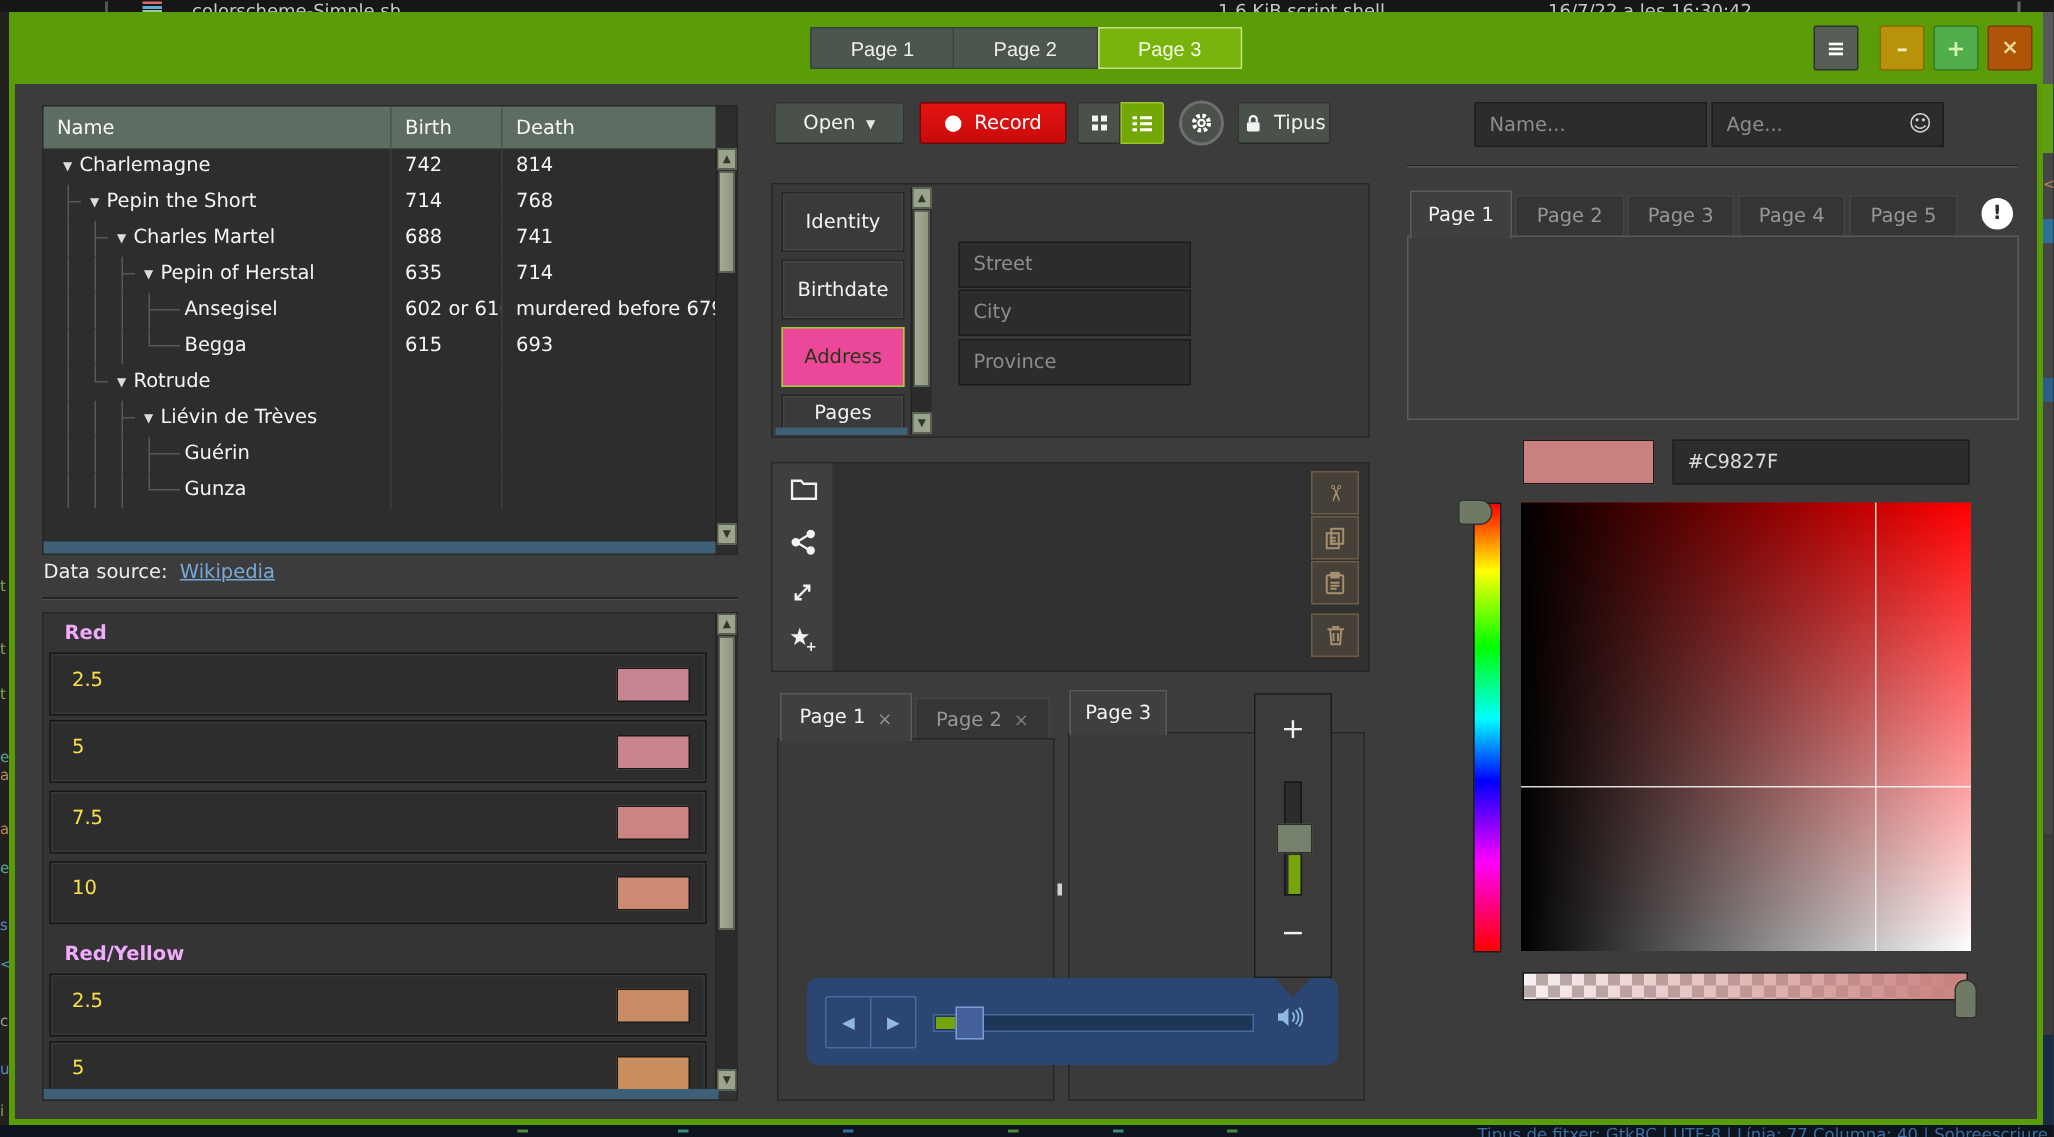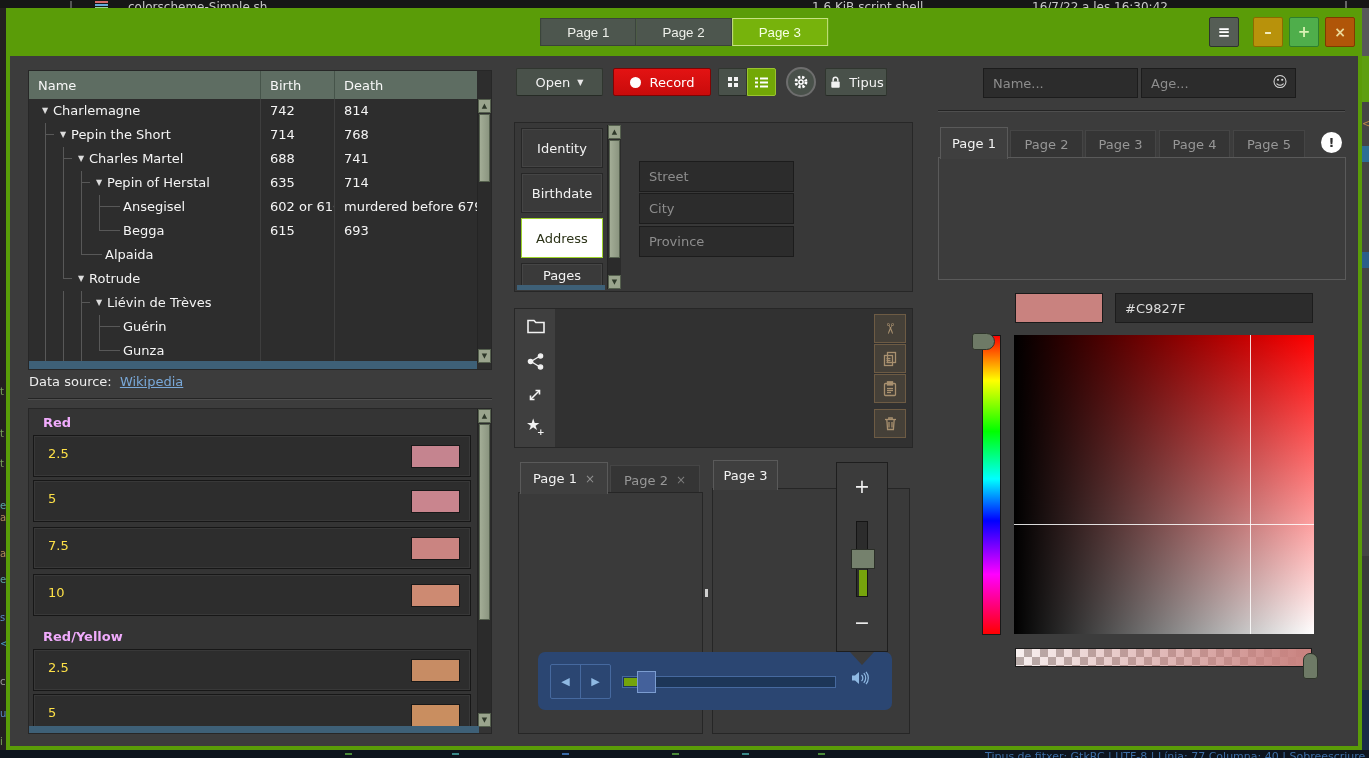--- a/index.html
+++ b/index.html
@@ -41,21 +41,21 @@
   .step{position:absolute;left:0;width:100%;height:14px;background:#9aa48d;border:1px solid #55604e;color:#2e382a;font-size:7px;text-align:center;line-height:12px;box-sizing:border-box;}
   .thumb{position:absolute;left:1px;right:1px;background:linear-gradient(90deg,#a3ad96,#8b9580);border:1px solid #55604e;box-sizing:border-box;}
   .hsb-blue{position:absolute;background:#3e6077;}
   
   .pal-title{font-weight:bold;color:#f0abfc;padding:6px 0 5px 14px;}
   .pal-row{position:relative;height:40px;margin:0 4px 3px 4px;background:#2d2d2d;border:1px solid #171717;box-shadow:inset 0 0 0 1px #383838;}
   .pal-lbl{position:absolute;left:14px;top:10px;color:#fde047;}
   .pal-sw{position:absolute;right:10px;top:9px;width:47px;height:21px;border:1px solid #191919;}
   
   .sbtn{position:absolute;left:6px;width:80px;height:38px;background:#3a3a3a;border:1px solid #272727;box-shadow:0 0 0 1px #454545 inset;color:#f2f2f2;display:flex;align-items:center;justify-content:center;}
-  .sbtn.active{background:#ffffff;color:#2c3318;box-shadow:none;border-color:#9ed32b;}
+  .sbtn.active{background:#ec4899;color:#2c3318;box-shadow:none;border-color:#9ed32b;}
   
   .tab{position:absolute;background:#353535;border:1px solid #454545;border-bottom:none;color:#979797;display:flex;align-items:center;justify-content:center;gap:8px;}
   .tab.on{background:#3f3f3f;border-color:#5a5a5a;color:#f2f2f2;z-index:3;}
   .pane{position:absolute;background:#3a3a3a;border:1px solid #262626;}
   
   #osd{left:528px;top:596px;width:354px;height:58px;background:#2b4672;border-radius:7px;z-index:5;}
   .osd-btn{width:29px;height:33px;display:flex;align-items:center;justify-content:center;color:#8fb9e3;font-size:11px;}
   
   #pop{left:826px;top:406px;width:52px;height:190px;background:#3b3b3b;border:1px solid #1e1e1e;z-index:6;}
   #pop .sign{color:#f2f2f2;font-size:19px;text-align:center;width:100%;}
@@ -209,30 +209,20 @@
               <span class="g"></span>
               <span class="leafE"></span>
               <span>Begga</span>
             </div>
             <div class="tc b">615</div>
             <div class="tc d">693</div>
           </div>
         <div class="trow">
             <div class="tc n" style="width:232px;">
               <span class="g"></span>
-              <span class="g"></span>
-              <span class="leafE"></span>
-              <span>Alpaida</span>
-            </div>
-            <div class="tc b"></div>
-            <div class="tc d"></div>
-          </div>
-        <div class="trow">
-            <div class="tc n" style="width:232px;">
-              <span class="g"></span>
               <span class="end"></span>
               <span class="exp">▼</span>
               <span>Rotrude</span>
             </div>
             <div class="tc b"></div>
             <div class="tc d"></div>
           </div>
         <div class="trow">
             <div class="tc n" style="width:232px;">
               <span class="g"></span>

